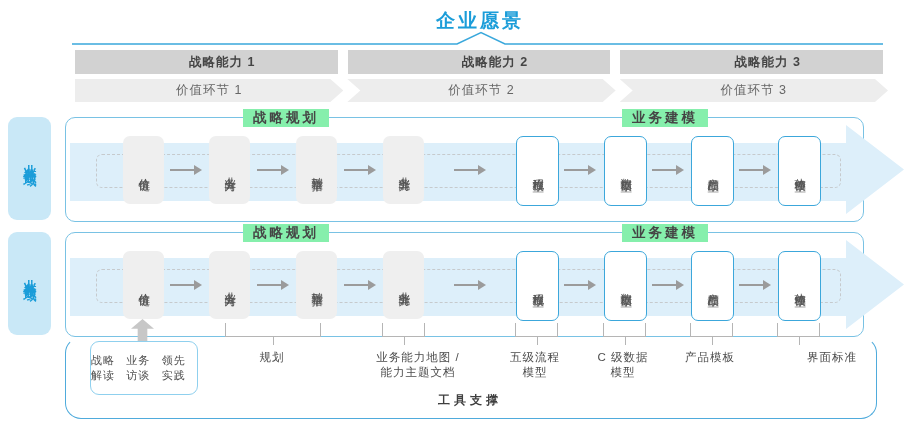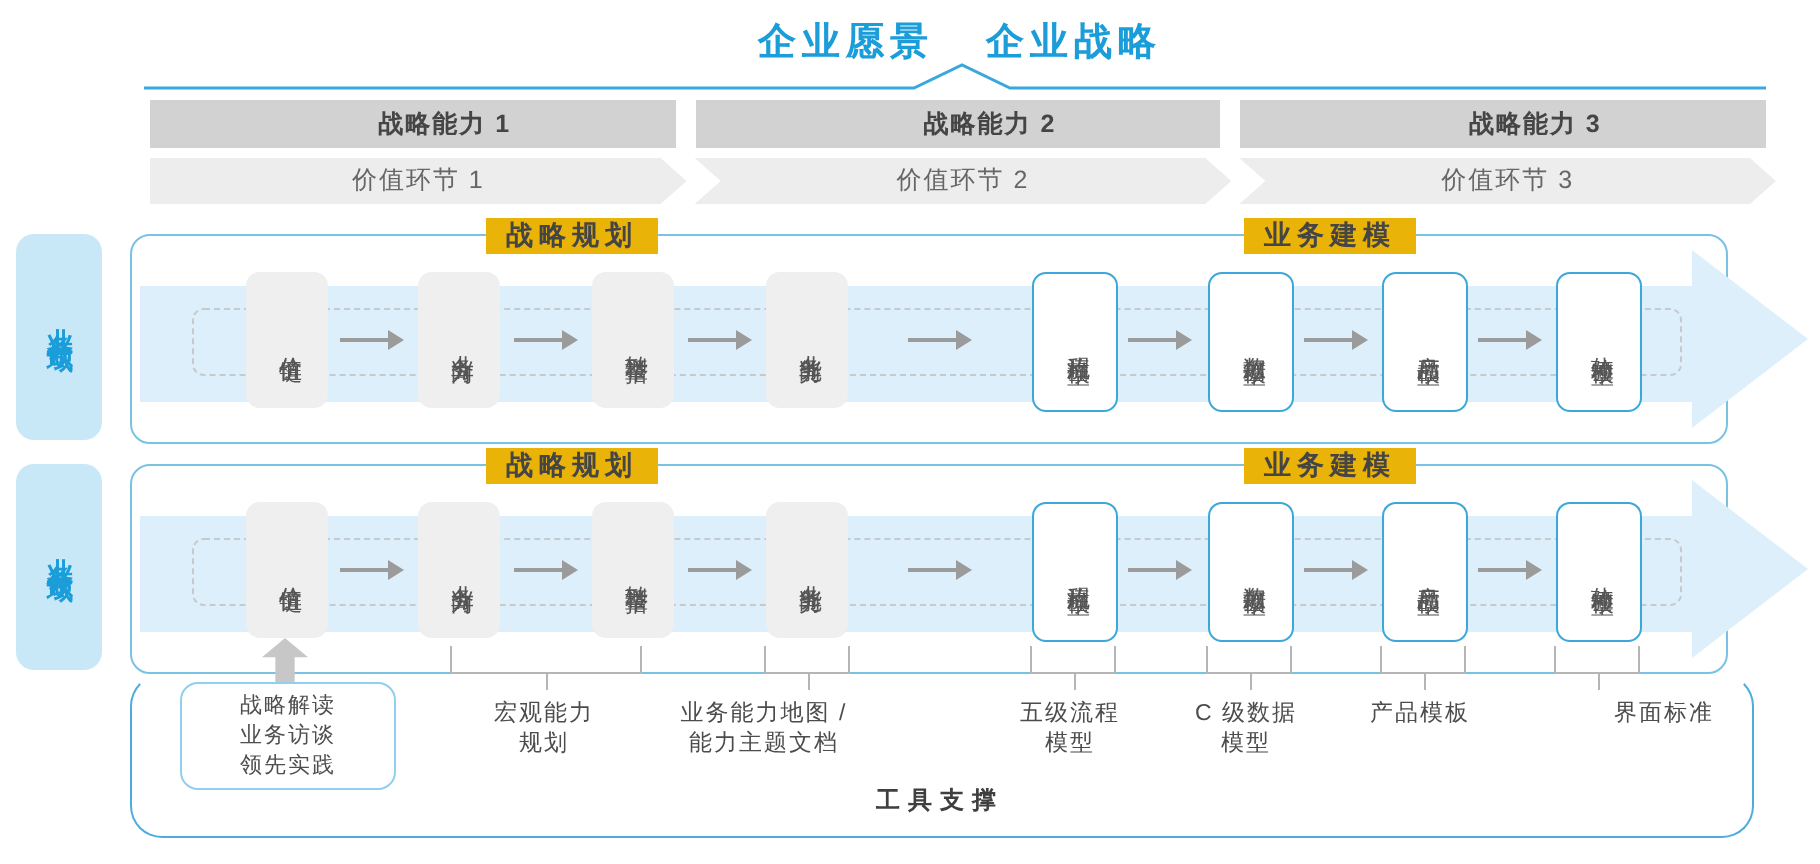--- a/index.html
+++ b/index.html
@@ -71,36 +71,36 @@
     font-size:11.5px;color:var(--text-mid);letter-spacing:1px;line-height:1;
   }
   .fbox.gray{background:#efefef;}
   .fbox.blue{background:#fff;border:1.3px solid var(--box-border-blue);}
   .h-arrow{position:absolute;top:51px;width:24px;height:1.6px;background:var(--arrow-gray);}
   .h-arrow::after{
     content:"";position:absolute;right:-8px;top:-4.2px;
     border-left:8px solid var(--arrow-gray);border-top:5px solid transparent;border-bottom:5px solid transparent;
   }
   .section-title{
-    position:absolute;top:-9px;transform:translateX(-50%);background:#eab308;padding:0 10px;
+    position:absolute;top:-9px;transform:translateX(-50%);background:#86efac;padding:0 10px;
     font-size:13.5px;font-weight:bold;color:var(--text-dark);letter-spacing:3px;white-space:nowrap;
   }
   
   .tool-box{
     position:absolute;left:65px;top:337px;width:810px;height:80px;
     border:1.4px solid #4fabdc;border-top-color:transparent;border-radius:16px;
   }
   .tool-label{
     position:absolute;left:65px;top:392px;width:810px;text-align:center;
     font-size:12px;font-weight:bold;color:#3f3f3f;letter-spacing:4px;
   }
   .practice-box{
     position:absolute;left:90px;top:341px;width:106px;height:52px;background:#fff;
     border:1.2px solid #8fd0ee;border-radius:9px;z-index:3;
-    display:flex;flex-direction:column;align-items:center;justify-content:center;
+    display:flex;flex-direction:row;align-items:center;justify-content:center;
     font-size:11px;line-height:15px;color:#4f4f4f;letter-spacing:1px;
   }
   .up-arrow{
     position:absolute;left:131px;top:319px;width:23px;height:23px;background:#c7c7c7;z-index:2;
     clip-path:polygon(50% 0,100% 42%,71% 42%,71% 100%,29% 100%,29% 42%,0 42%);
   }
   .bracket{
     position:absolute;top:323px;height:13px;
     border-left:1px solid var(--bracket-gray);border-right:1px solid var(--bracket-gray);
     border-bottom:1px solid var(--bracket-gray);
@@ -113,21 +113,20 @@
     font-size:11.5px;line-height:15px;color:#4c4c4c;letter-spacing:1px;
   }
 </style>
 </head>
 <body>
 
 <div class="stage">
 
   <div class="page-title">
     <span>企业愿景</span>
-    <span>企业战略</span>
   </div>
 
   <svg class="top-line" width="910" height="50">
     <polyline points="72,44 457,44 481,32.5 505,44 883,44" fill="none" stroke="#3aa8dc" stroke-width="1.5"></polyline>
   </svg>
 
   <div class="cap-bars">
     <div class="cap-bar">战略能力 1</div>
     <div class="cap-bar">战略能力 2</div>
     <div class="cap-bar">战略能力 3</div>
@@ -244,24 +243,23 @@
   </div>
 
   <div class="bracket" style="left:225px;width:94px"></div>
   <div class="bracket" style="left:382px;width:41px"></div>
   <div class="bracket" style="left:515px;width:41px"></div>
   <div class="bracket" style="left:603px;width:41px"></div>
   <div class="bracket" style="left:690px;width:41px"></div>
   <div class="bracket" style="left:777px;width:41px"></div>
 
   <div class="anno" style="left:272px">
-    <div>宏观能力</div>
     <div>规划</div>
   </div>
-  <div class="anno" style="left:382px">
+  <div class="anno" style="left:418px">
     <div>业务能力地图 /</div>
     <div>能力主题文档</div>
   </div>
   <div class="anno" style="left:535px">
     <div>五级流程</div>
     <div>模型</div>
   </div>
   <div class="anno" style="left:623px">
     <div>C 级数据</div>
     <div>模型</div>

